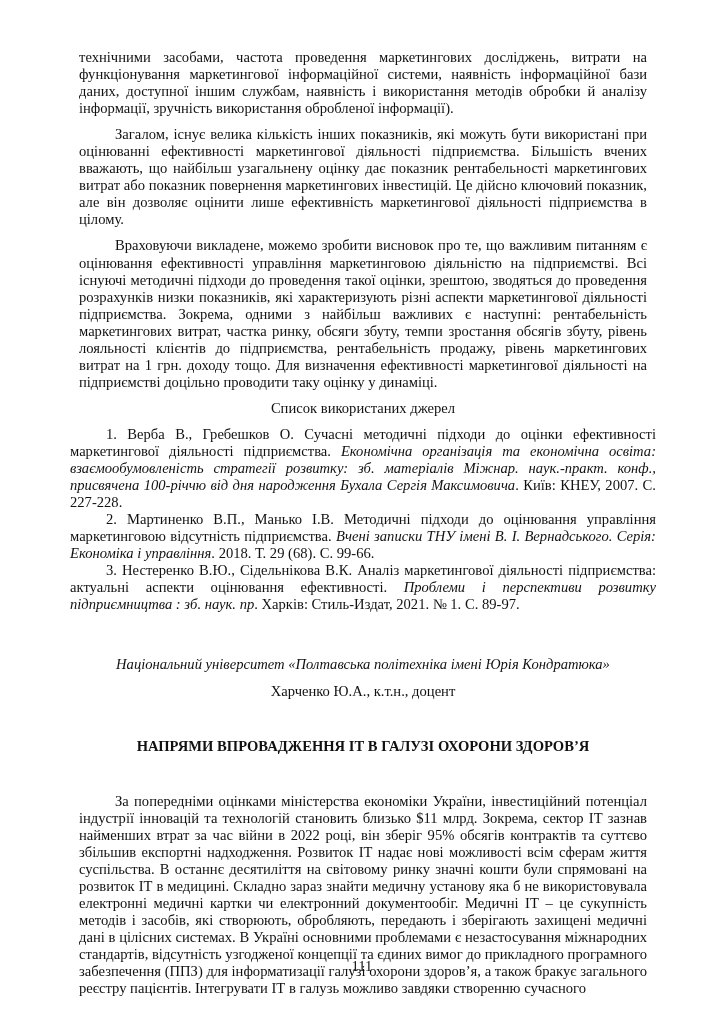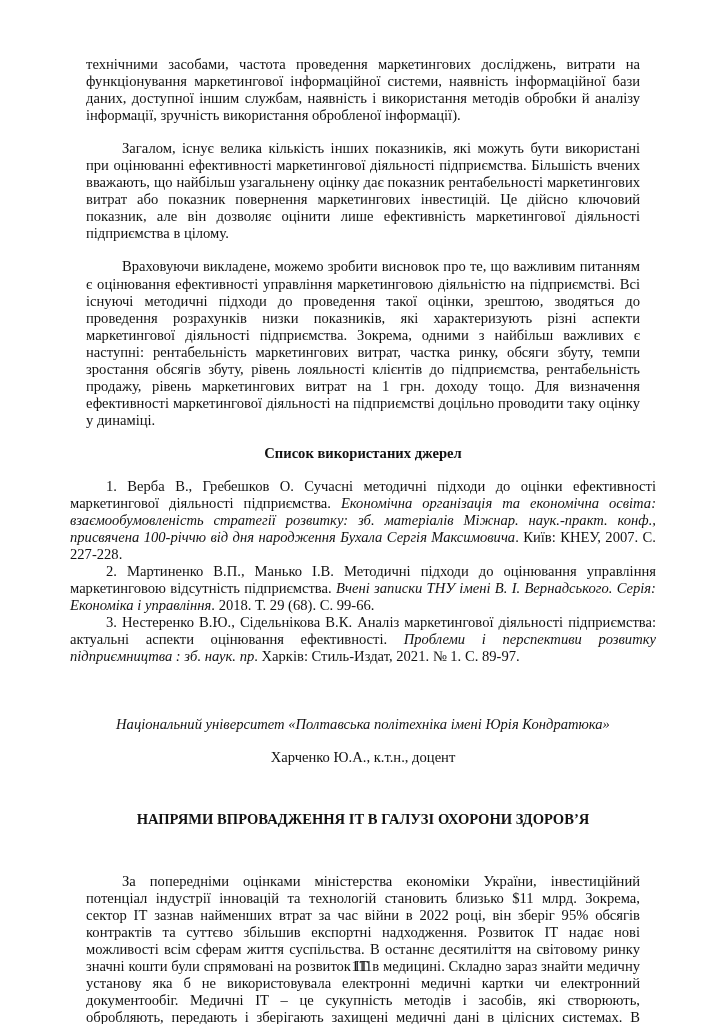--- a/index.html
+++ b/index.html
@@ -2,24 +2,24 @@
 <html><head>
   <meta charset="utf-8">
   <style>
     html, body { margin: 0; padding: 0; background: #ffffff; }
     body { width: 724px; height: 1024px; position: relative; overflow: hidden; }
     .page {
       position: absolute; left: 70px; top: 40px; width: 586px;
       font-family: "Liberation Serif", "DejaVu Serif", serif;
       font-size: 14.6px; line-height: 17.05px; color: #111;
     }
-    p { margin: 16px; text-align: justify; }
+    p { margin: 9px; text-align: justify; }
     .indent { text-indent: 36px; }
     .center { text-align: center; }
-    .bold { font-weight: bold; }
+    .bold { font-weight: normal; }
     .ital { font-style: italic; }
     .ref { text-indent: 36px; text-align: justify; margin: 0; }
     .gap-lg { height: 34px; }
     .gap-sm { height: 17px; }
     .title { text-align: center; font-weight: bold; margin: 12px; }
     .page-number {
       position: absolute; left: 0; right: 0; top: 958px; text-align: center;
       font-family: "Liberation Serif", "DejaVu Serif", serif; font-size: 14.6px; color: #111;
     }
   </style>

